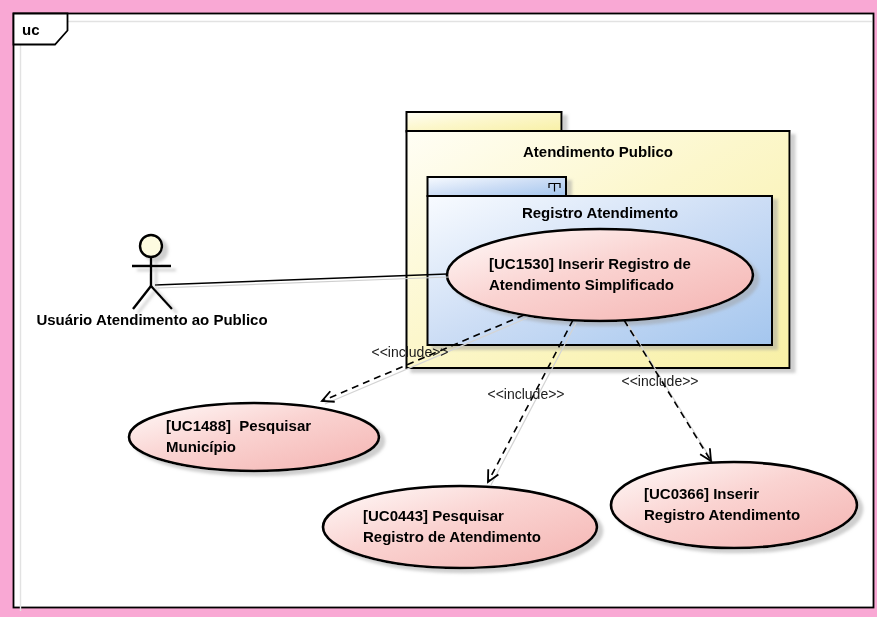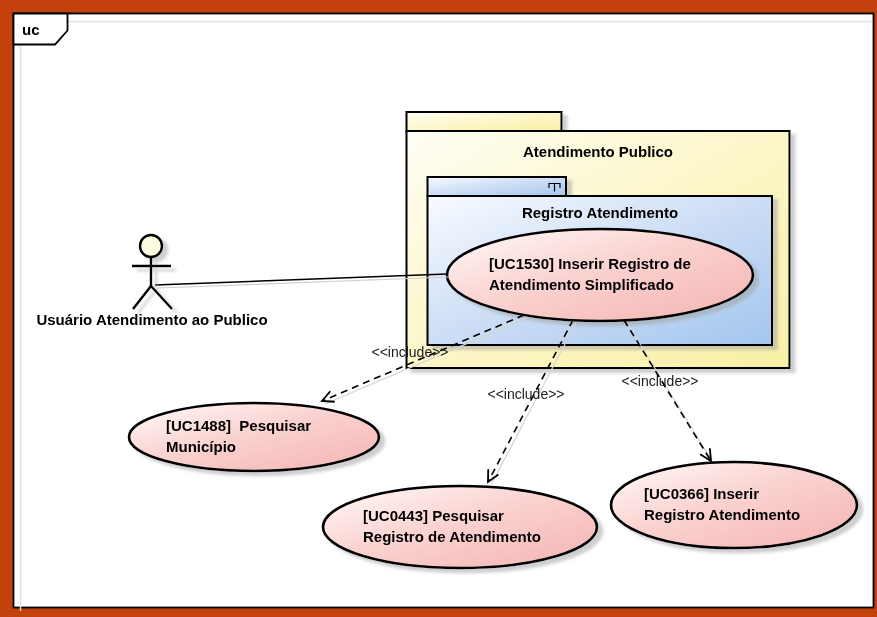--- a/index.html
+++ b/index.html
@@ -1,16 +1,16 @@
 <!DOCTYPE html>
 <html style="--package_yellow: #F8F0A5; --package_blue: #A4C6EE; --usecase_pink: #F4B3B1; --actor_head: #FDFBE0; --connector_black: #000000; --shadow_gray: #BDBDBD;"><head>
 <meta charset="utf-8">
 <style>
   html,body{margin:0;padding:0;background:#ffffff;}
-  .stage{position:relative;width:877px;height:617px;background:#c2410c;overflow:hidden;
+  .stage{position:relative;width:877px;height:617px;background:#f9a8d4;overflow:hidden;
          font-family:"Liberation Sans",sans-serif;}
   svg text{white-space:pre;font-family:"Liberation Sans",sans-serif;fill:#000;}
   .t-bold{font-weight:bold;font-size:15px;}
   .t-frame{font-weight:bold;font-size:15px;}
   .t-include{font-size:14px;font-weight:normal;fill:#1a1a1a;}
 </style>
 </head>
 <body>
 
 <div class="stage">

